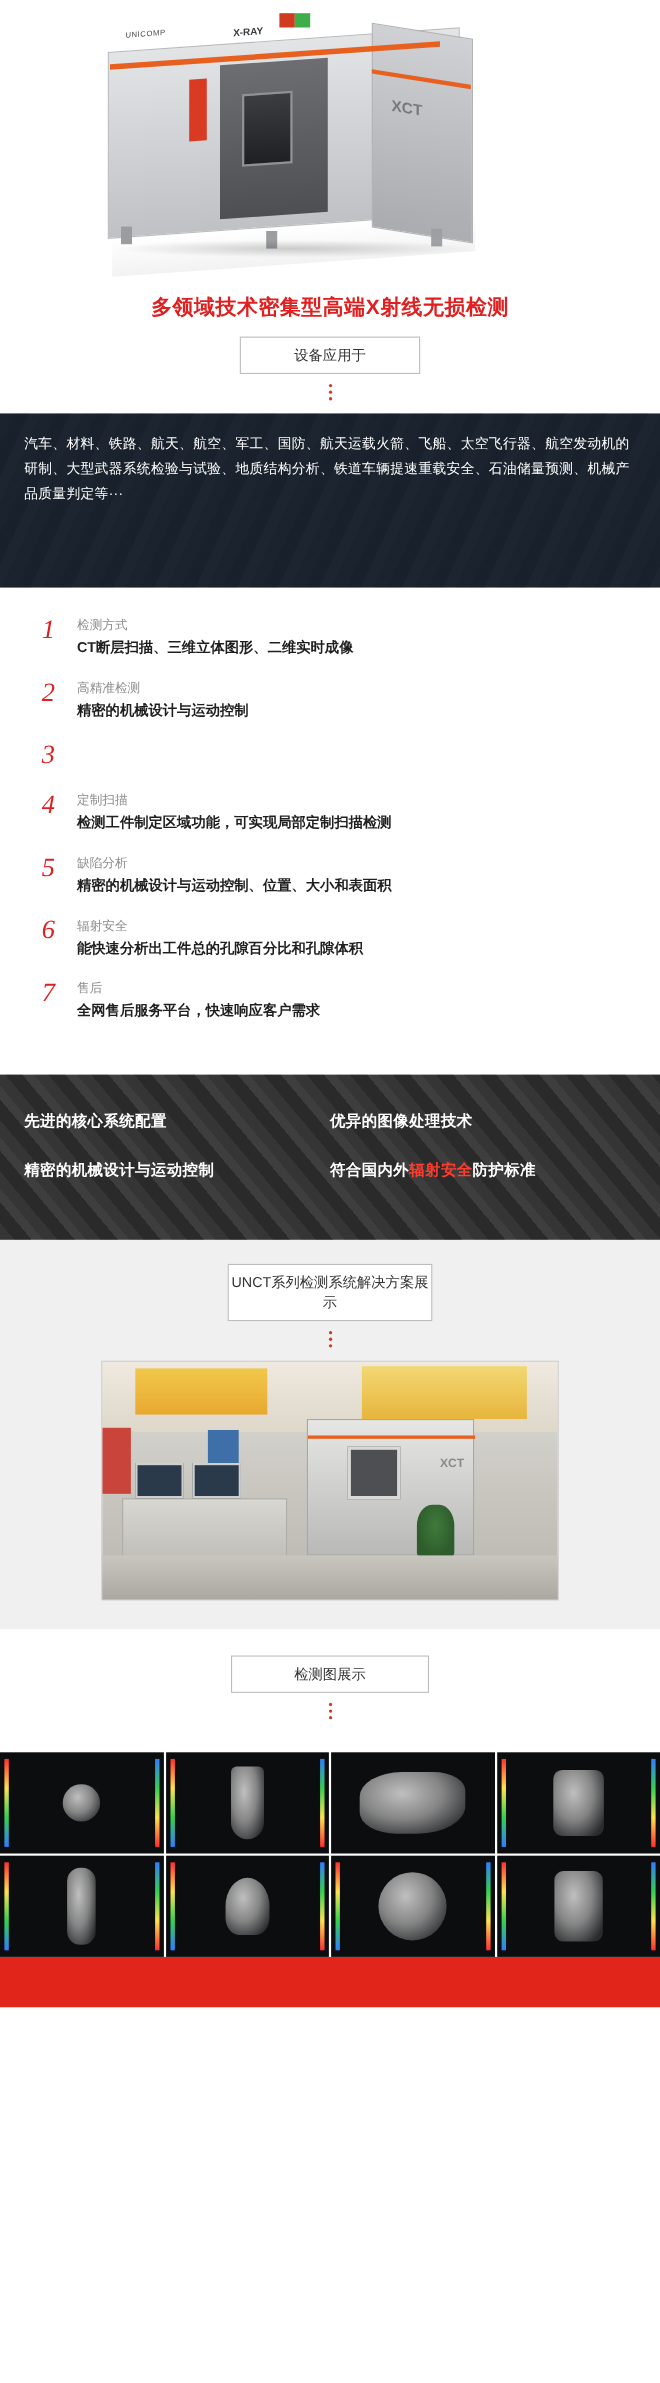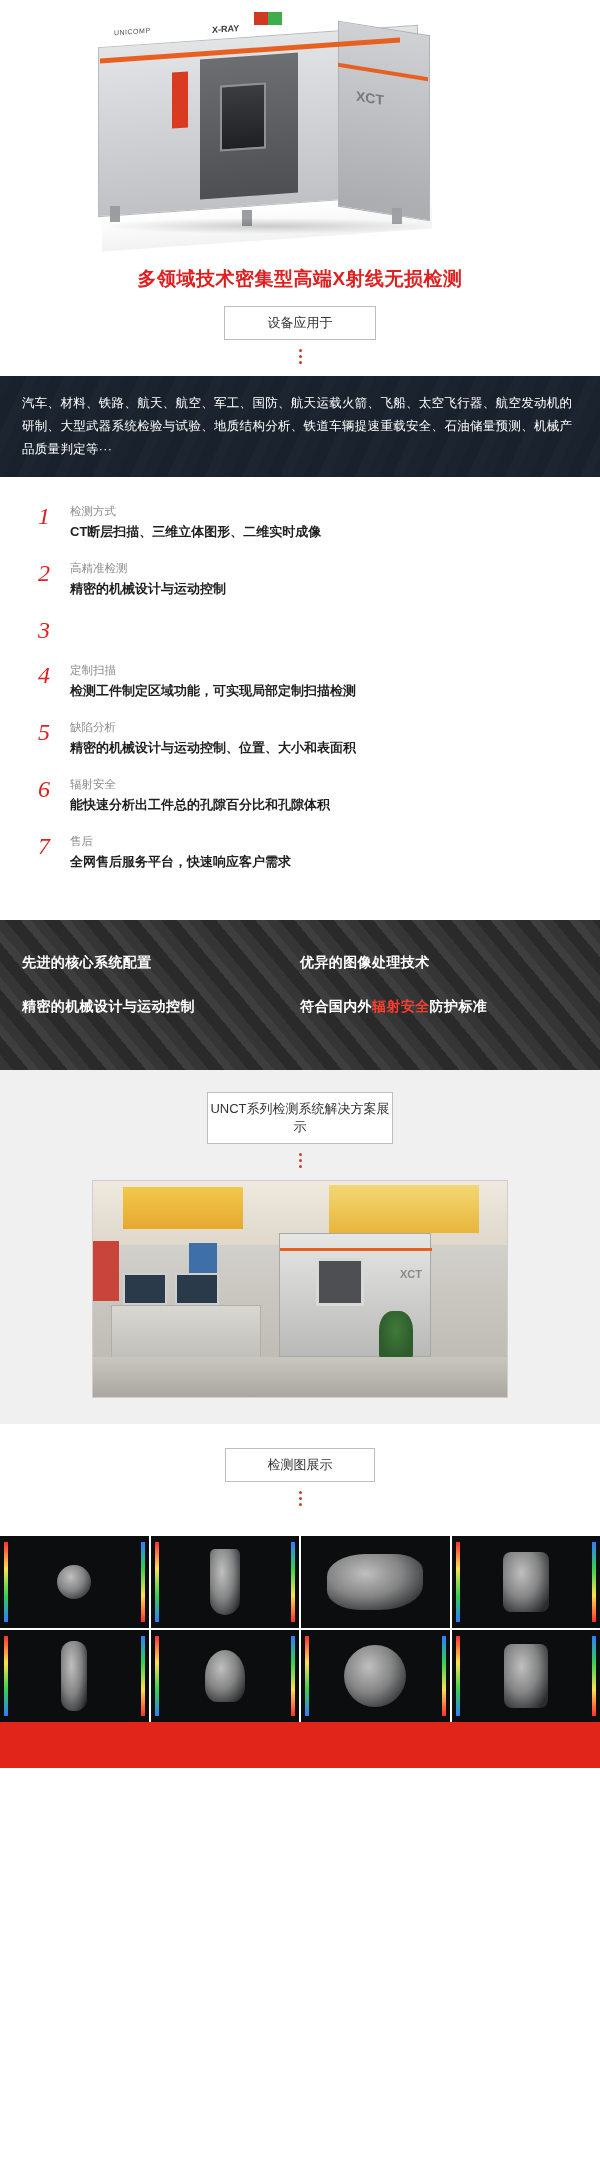--- a/index.html
+++ b/index.html
@@ -119,21 +119,21 @@
     font-weight: bold;
     letter-spacing: .5px;
     padding: 8px 0 14px;
   }
 
   
   .boxed-title {
     margin: 0 auto;
     border: 1px solid #bdbdbd;
     display: block;
-    width: 152px;
+    width: 164px;
     text-align: center;
     font-size: 13px;
     color: #333;
     padding: 7px 0;
     background: #fff;
   }
   .dots {
     width: 2px;
     margin: 9px auto 12px;
     text-align: center;
@@ -142,21 +142,21 @@
     display: block;
     width: 3px; height: 3px; border-radius: 50%;
     background: #d03b24;
     margin: 3px auto;
   }
 
   
   .app-band {
     position: relative;
     width: 600px;
-    height: 101px;
+    height: 158px;
     background:
       linear-gradient(180deg, rgba(22,30,40,.88), rgba(22,30,40,.88)),
       repeating-linear-gradient(115deg,#3a4756 0 12px,#2c3742 12px 24px,#4a5868 24px 34px);
     overflow: hidden;
   }
   .app-band .txt {
     position: relative;
     color: #ffffff;
     font-size: 12.5px;
     line-height: 23px;
@@ -288,21 +288,21 @@
     position: absolute; left: 0; top: 60px; width: 26px; height: 60px;
     background: #c9443a;
   }
   .ph-bluepanel {
     position: absolute; left: 96px; top: 62px; width: 28px; height: 36px;
     background: #3f6fa8;
   }
 
   
   .sec-white { background: #ffffff; padding: 24px 0 18px; }
-  .boxed-title.mid { width: 150px; }
+  .boxed-title.mid { width: 180px; }
 
   .ct-grid {
     width: 600px;
     display: grid;
     grid-template-columns: repeat(4, 1fr);
     gap: 2px;
     background: #ffffff;
   }
   .ct-cell {
     height: 92px;

